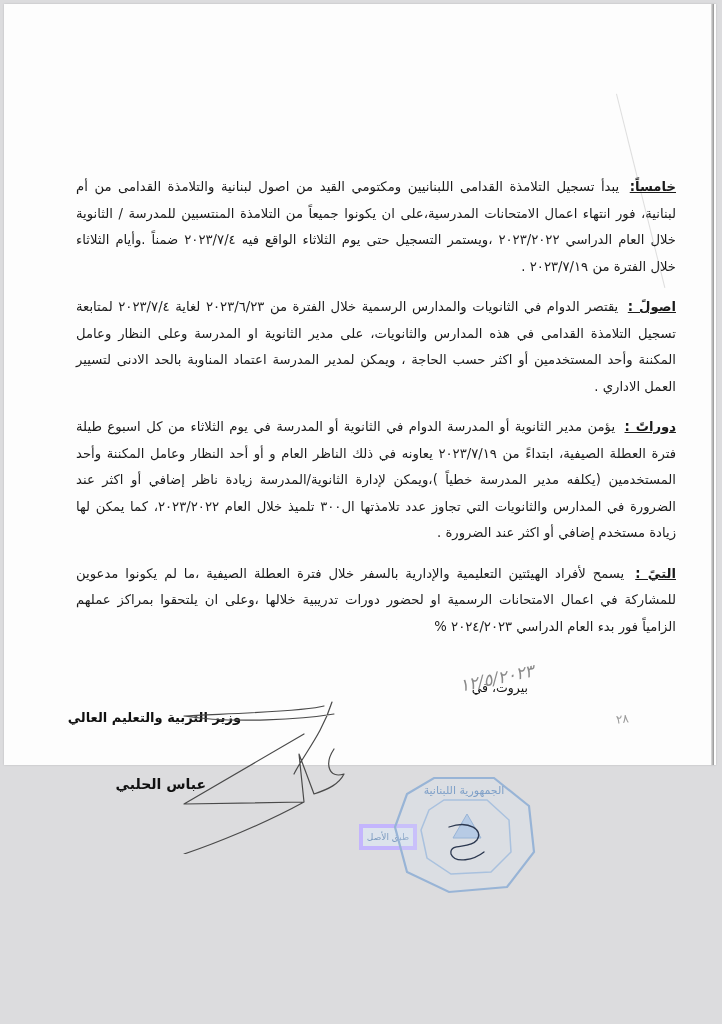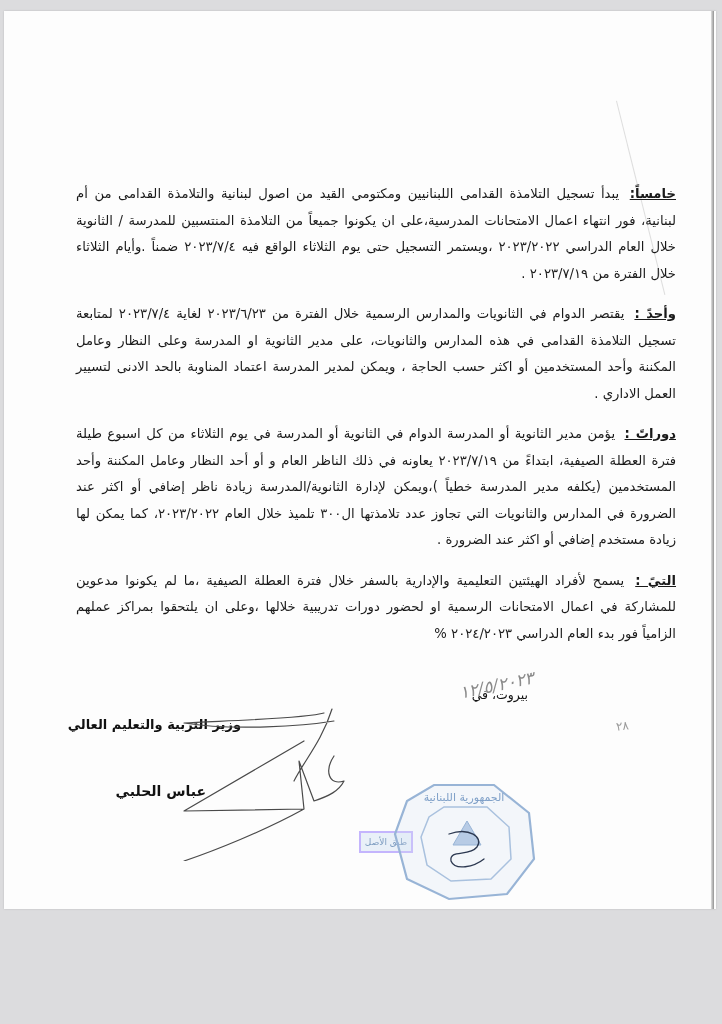--- a/index.html
+++ b/index.html
@@ -10,23 +10,23 @@
       width: 722px;
       height: 1024px;
       background: #dcdcde;
       position: relative;
       overflow: hidden;
       font-family: "DejaVu Sans", "Liberation Sans", sans-serif;
     }
     .paper {
       position: absolute;
       left: 4px;
-      top: 11px;
+      top: 4px;
       width: 712px;
-      height: 898px;
+      height: 761px;
       background: #fdfdfd;
       box-shadow: 0 0 2px rgba(0,0,0,0.15);
     }
     .edge-right {
       position: absolute;
       right: 2px;
       top: 0;
       width: 3px;
       height: 100%;
       background: linear-gradient(to right, #c8c8c8, #3a3a3a);
@@ -125,21 +125,21 @@
       font-size: 12px;
       color: #9a9a9a;
       transform: rotate(-6deg);
     }
     .stamp-label {
       position: absolute;
       left: 355px;
       top: 820px;
       width: 50px;
       height: 18px;
-      border: 2px solid #c4b5fd;
+      border: 4px solid #c4b5fd;
       background: rgba(220,232,245,0.6);
       font-size: 9px;
       color: #7d9cc0;
       text-align: center;
       line-height: 18px;
       direction: rtl;
     }
   </style>
 </head>
 <body>
@@ -147,21 +147,21 @@
 <div class="paper">
   <div class="edge-right"></div>
   <div class="crease"></div>
 
   <div class="content">
     <p class="para">
       <span class="para-label">خامساً:</span>
       <span class="para-body">يبدأ تسجيل التلامذة القدامى اللبنانيين ومكتومي القيد من اصول لبنانية والتلامذة القدامى من أم لبنانية، فور انتهاء اعمال الامتحانات المدرسية،على ان يكونوا جميعاً من التلامذة المنتسبين للمدرسة / الثانوية خلال العام الدراسي ٢٠٢٣/٢٠٢٢ ،ويستمر التسجيل حتى يوم الثلاثاء الواقع فيه ٢٠٢٣/٧/٤ ضمناً .وأيام الثلاثاء خلال الفترة من ٢٠٢٣/٧/١٩ .</span>
     </p>
     <p class="para">
-      <span class="para-label">وأحدً :</span>
+      <span class="para-label">اصولً :</span>
       <span class="para-body">يقتصر الدوام في الثانويات والمدارس الرسمية خلال الفترة من ٢٠٢٣/٦/٢٣ لغاية ٢٠٢٣/٧/٤ لمتابعة تسجيل التلامذة القدامى في هذه المدارس والثانويات، على مدير الثانوية او المدرسة وعلى النظار وعامل المكننة وأحد المستخدمين أو اكثر حسب الحاجة ، ويمكن لمدير المدرسة اعتماد المناوبة بالحد الادنى لتسيير العمل الاداري .</span>
     </p>
     <p class="para">
       <span class="para-label">دوراتً :</span>
       <span class="para-body">يؤمن مدير الثانوية أو المدرسة الدوام في الثانوية أو المدرسة في يوم الثلاثاء من كل اسبوع طيلة فترة العطلة الصيفية، ابتداءً من ٢٠٢٣/٧/١٩ يعاونه في ذلك الناظر العام و أو أحد النظار وعامل المكننة وأحد المستخدمين (يكلفه مدير المدرسة خطياً )،ويمكن لإدارة الثانوية/المدرسة زيادة ناظر إضافي أو اكثر عند الضرورة في المدارس والثانويات التي تجاوز عدد تلامذتها ال٣٠٠ تلميذ خلال العام ٢٠٢٣/٢٠٢٢، كما يمكن لها زيادة مستخدم إضافي أو اكثر عند الضرورة .</span>
     </p>
     <p class="para">
       <span class="para-label">التيً :</span>
       <span class="para-body">يسمح لأفراد الهيئتين التعليمية والإدارية بالسفر خلال فترة العطلة الصيفية ،ما لم يكونوا مدعوين للمشاركة في اعمال الامتحانات الرسمية او لحضور دورات تدريبية خلالها ،وعلى ان يلتحقوا بمراكز عملهم الزامياً فور بدء العام الدراسي ٢٠٢٤/٢٠٢٣ %</span>
     </p>

